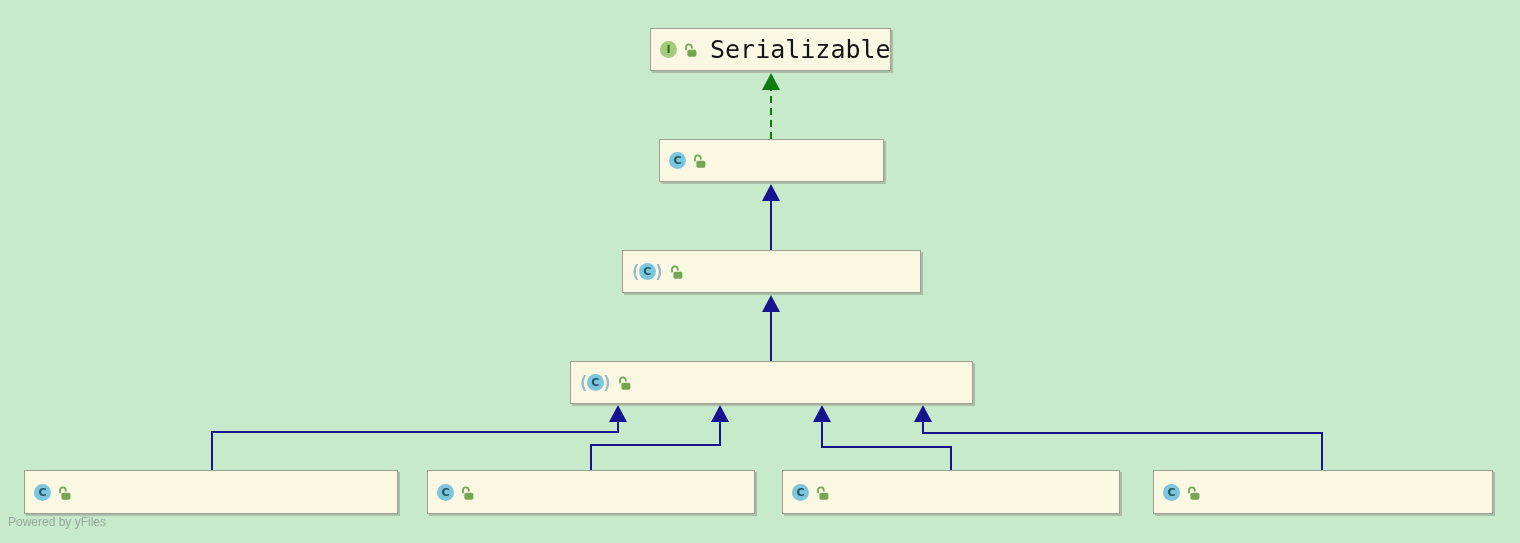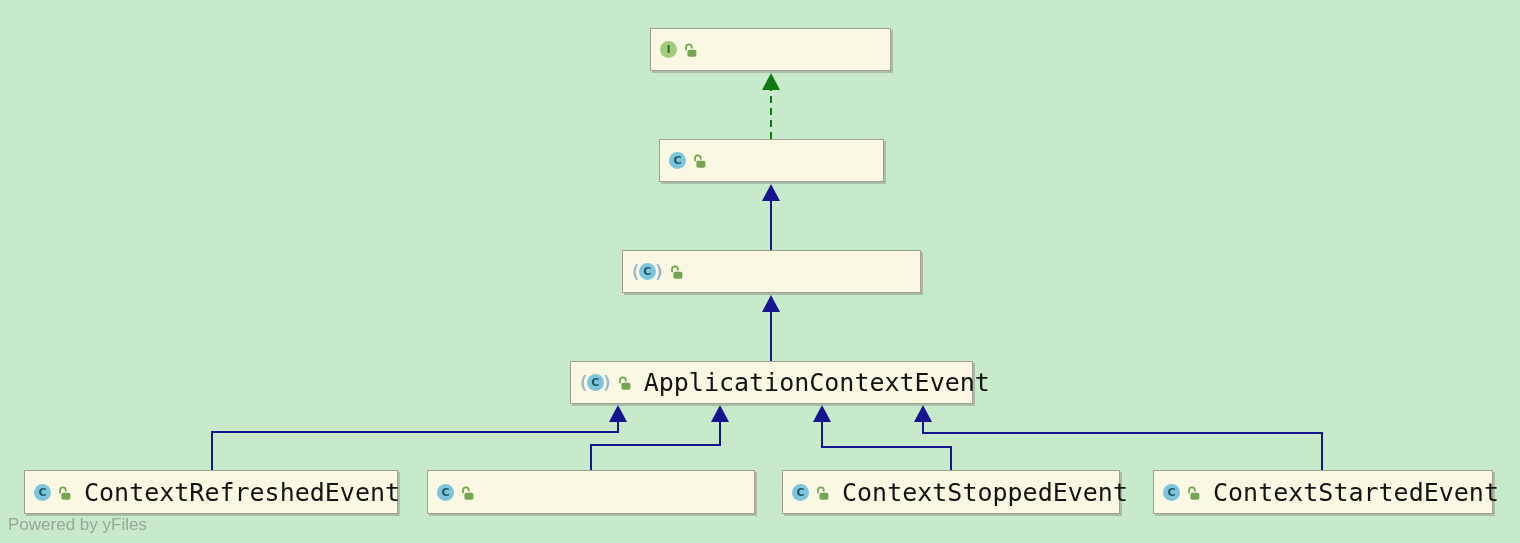--- a/index.html
+++ b/index.html
@@ -38,21 +38,21 @@
     color:var(--paren-color,#9cbac8);
     font-size:18px;font-weight:bold;line-height:1;
     margin:0 -2px;
     font-family:"DejaVu Sans Mono",monospace;
   }
   .lock{margin:1px 12px 0 5px;flex:0 0 auto;}
   .label{flex:0 0 auto;}
   #credit{
     position:absolute;left:8px;top:515px;
     font-family:"Liberation Sans","DejaVu Sans",sans-serif;
-    font-size:17px;
+    font-size:12px;
     color:#98a79b;
   }
 </style>
 </head>
 <body>
 
 <div id="stage">
   <svg id="edges" width="1520" height="543" viewBox="0 0 1520 543">
       <g>
         <polyline points="771,139 771,88" fill="none" stroke="#0f7a0f" stroke-width="2" stroke-dasharray="7 5"></polyline>
@@ -85,20 +85,21 @@
     </svg>
   <div id="nodes">
       <div class="node" style="left: 650px; top: 28px; width: 241px; height: 43px;">
         <span class="badge-wrap">
           <span class="badge iface">I</span>
         </span>
         <svg width="16" height="16" viewBox="0 0 16 16" class="lock">
           <path d="M4 8.2 V5.2 a2.9 2.9 0 0 1 5.8 0 V6.6" fill="none" stroke="#74a653" stroke-width="1.8"></path>
           <rect x="5.4" y="7.8" width="9" height="7" rx="1.8" fill="#74a653"></rect>
         </svg>
+        <span class="label">Serializable</span>
       </div>
       <div class="node" style="left: 659px; top: 139px; width: 225px; height: 43px;">
         <span class="badge-wrap">
           <span class="badge cls">C</span>
         </span>
         <svg width="16" height="16" viewBox="0 0 16 16" class="lock">
           <path d="M4 8.2 V5.2 a2.9 2.9 0 0 1 5.8 0 V6.6" fill="none" stroke="#74a653" stroke-width="1.8"></path>
           <rect x="5.4" y="7.8" width="9" height="7" rx="1.8" fill="#74a653"></rect>
         </svg>
       </div>
@@ -116,56 +117,52 @@
       <div class="node" style="left: 570px; top: 361px; width: 403px; height: 43px;">
         <span class="badge-wrap">
           <span class="paren">(</span>
           <span class="badge cls">C</span>
           <span class="paren">)</span>
         </span>
         <svg width="16" height="16" viewBox="0 0 16 16" class="lock">
           <path d="M4 8.2 V5.2 a2.9 2.9 0 0 1 5.8 0 V6.6" fill="none" stroke="#74a653" stroke-width="1.8"></path>
           <rect x="5.4" y="7.8" width="9" height="7" rx="1.8" fill="#74a653"></rect>
         </svg>
-        <span class="label">ApplicationContextEvent</span>
       </div>
       <div class="node" style="left: 24px; top: 470px; width: 374px; height: 44px;">
         <span class="badge-wrap">
           <span class="badge cls">C</span>
         </span>
         <svg width="16" height="16" viewBox="0 0 16 16" class="lock">
           <path d="M4 8.2 V5.2 a2.9 2.9 0 0 1 5.8 0 V6.6" fill="none" stroke="#74a653" stroke-width="1.8"></path>
           <rect x="5.4" y="7.8" width="9" height="7" rx="1.8" fill="#74a653"></rect>
         </svg>
-        <span class="label">ContextRefreshedEvent</span>
       </div>
       <div class="node" style="left: 427px; top: 470px; width: 328px; height: 44px;">
         <span class="badge-wrap">
           <span class="badge cls">C</span>
         </span>
         <svg width="16" height="16" viewBox="0 0 16 16" class="lock">
           <path d="M4 8.2 V5.2 a2.9 2.9 0 0 1 5.8 0 V6.6" fill="none" stroke="#74a653" stroke-width="1.8"></path>
           <rect x="5.4" y="7.8" width="9" height="7" rx="1.8" fill="#74a653"></rect>
         </svg>
       </div>
       <div class="node" style="left: 782px; top: 470px; width: 338px; height: 44px;">
         <span class="badge-wrap">
           <span class="badge cls">C</span>
         </span>
         <svg width="16" height="16" viewBox="0 0 16 16" class="lock">
           <path d="M4 8.2 V5.2 a2.9 2.9 0 0 1 5.8 0 V6.6" fill="none" stroke="#74a653" stroke-width="1.8"></path>
           <rect x="5.4" y="7.8" width="9" height="7" rx="1.8" fill="#74a653"></rect>
         </svg>
-        <span class="label">ContextStoppedEvent</span>
       </div>
       <div class="node" style="left: 1153px; top: 470px; width: 340px; height: 44px;">
         <span class="badge-wrap">
           <span class="badge cls">C</span>
         </span>
         <svg width="16" height="16" viewBox="0 0 16 16" class="lock">
           <path d="M4 8.2 V5.2 a2.9 2.9 0 0 1 5.8 0 V6.6" fill="none" stroke="#74a653" stroke-width="1.8"></path>
           <rect x="5.4" y="7.8" width="9" height="7" rx="1.8" fill="#74a653"></rect>
         </svg>
-        <span class="label">ContextStartedEvent</span>
       </div>
     </div>
   <div id="credit">Powered by yFiles</div>
 </div>
 
 </body></html>

